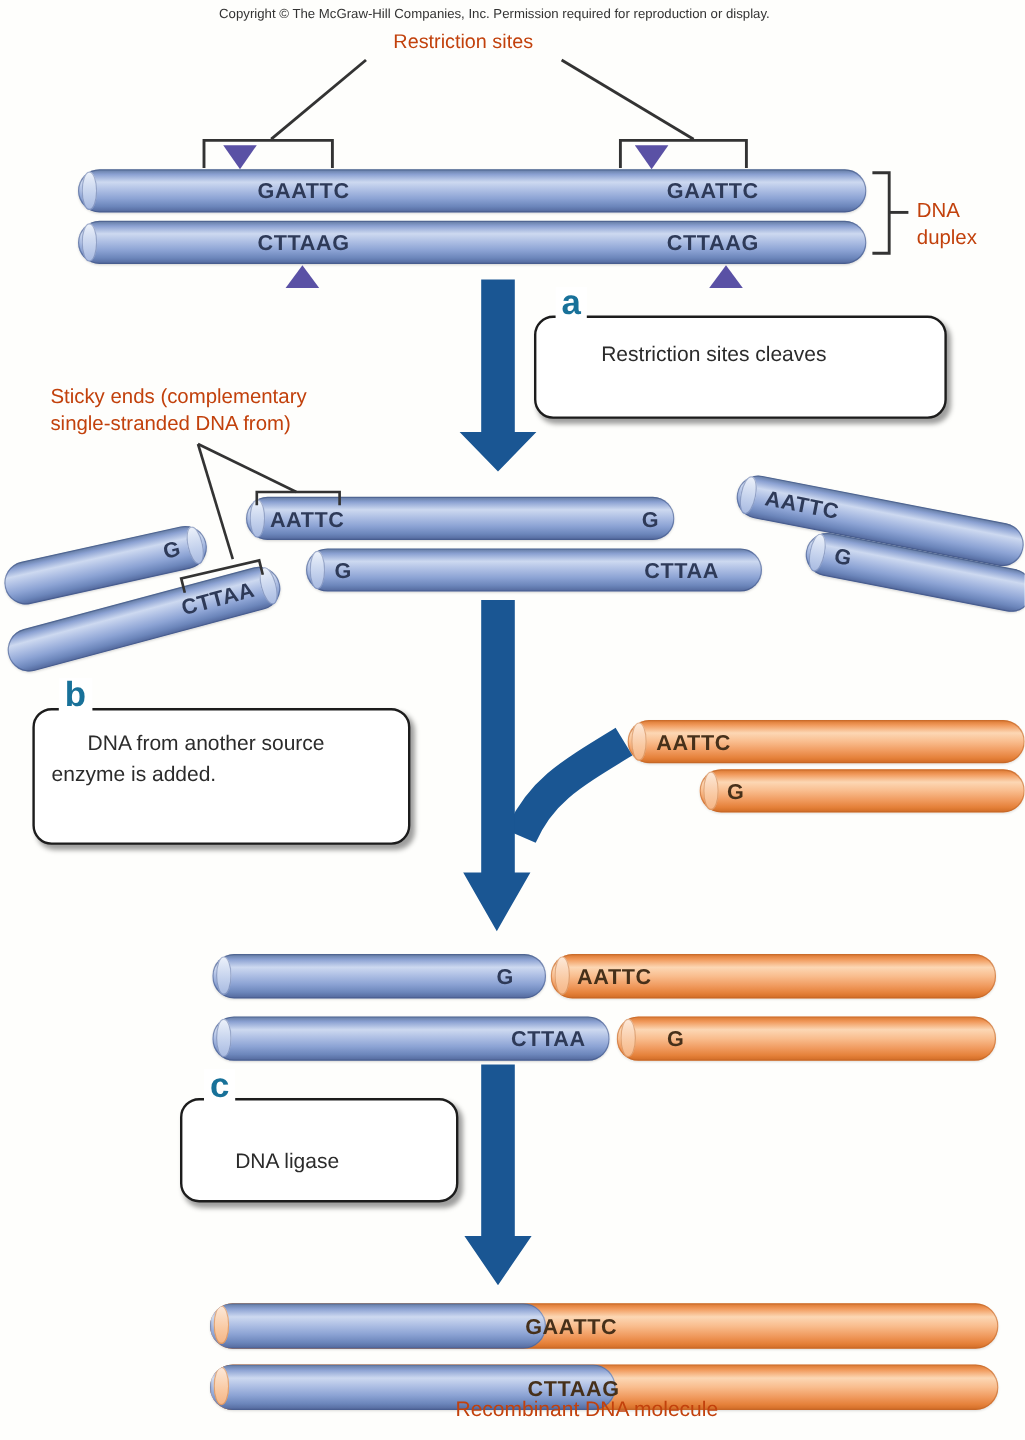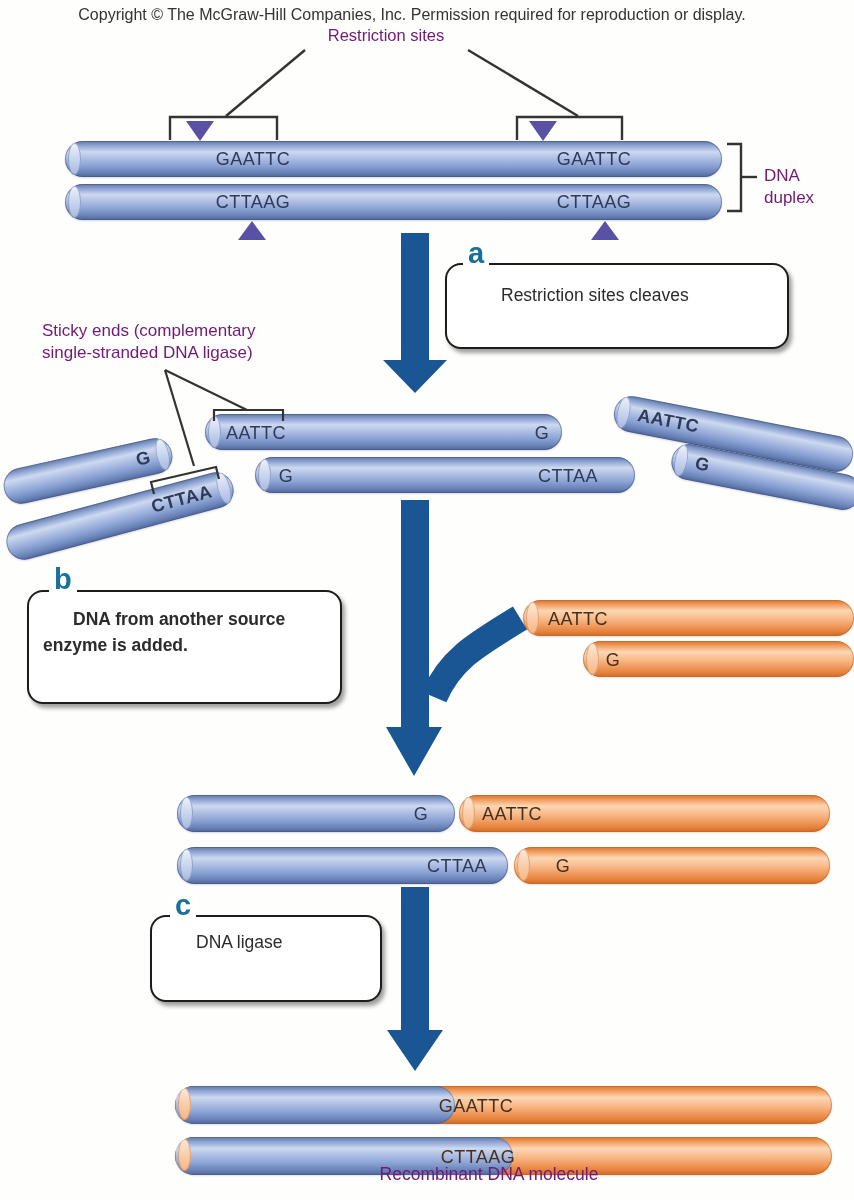--- a/index.html
+++ b/index.html
@@ -32,31 +32,31 @@
   
   .rod.twotone{overflow:hidden;}
   .bluehalf{
     position:absolute;left:0;top:0;bottom:0;border-radius:0 19px 19px 0;
     background:linear-gradient(180deg,#60789f 0%,#8ba1d2 12%,#cdd9f0 30%,#aebfe4 48%,#8ca3d4 68%,#6c86bb 86%,#51669a 100%);
     box-shadow:inset 0 0 0 1px rgba(64,84,132,.45);
   }
   
   .seq{
     position:absolute;transform:translateX(-50%);
-    font-weight:400;font-size:18px;letter-spacing:.5px;white-space:nowrap;
+    font-weight:700;font-size:18px;letter-spacing:.5px;white-space:nowrap;
     color:#2e3a58;z-index:6;
   }
   .seq.on-orange{color:#46301a;}
   .seq-in{
     position:absolute;top:50%;transform:translateY(-50%);
     font-weight:700;font-size:18px;letter-spacing:.5px;color:#2e3a58;white-space:nowrap;
   }
   
-  .lbl{position:absolute;color:#701a75;z-index:6;}
-  .copyright{font-size:16px;color:#333;white-space:nowrap;transform:translateX(-50%);}
+  .lbl{position:absolute;color:#c2410c;z-index:6;}
+  .copyright{font-size:11px;color:#333;white-space:nowrap;transform:translateX(-50%);}
   .title-sm{font-size:16.5px;transform:translateX(-50%);}
   .two-line{font-size:17px;line-height:22px;}
   .caption{font-size:17.5px;transform:translateX(-50%);}
   
   .callout{
     position:absolute;background:#fff;border:2.5px solid #1c1c1c;border-radius:16px;
     box-shadow:3px 4px 4px rgba(0,0,0,.38);z-index:7;
   }
   .callout .letter{
     position:absolute;background:#fff;padding:0 5px;line-height:1;
@@ -86,21 +86,21 @@
   <span class="seq" style="left:253px;top:192px;">CTTAAG</span>
   <span class="seq" style="left:594px;top:192px;">CTTAAG</span>
 
   <div class="lbl two-line abs" style="left:764px;top:165px;">
     <div>DNA</div>
     <div>duplex</div>
   </div>
 
   <div class="lbl two-line abs" style="left:42px;top:320px;">
     <div>Sticky ends (complementary</div>
-    <div>single-stranded DNA ligase)</div>
+    <div>single-stranded DNA from)</div>
   </div>
 
   <div class="rod" style="left:205px;top:414px;width:357px;">
     <div class="cap"></div>
   </div>
   <div class="rod" style="left:255px;top:457px;width:380px;">
     <div class="cap"></div>
   </div>
   <span class="seq" style="left:256px;top:423px;">AATTC</span>
   <span class="seq" style="left:542px;top:423px;">G</span>
@@ -165,30 +165,30 @@
 
   <div class="callout" style="left:445px;top:263px;width:340px;height:82px;">
     <span class="letter" style="left:16px;top:-26px;">a</span>
     <div class="ctext" style="padding:17px 10px 0 20px;">
       <div class="cline" style="text-indent:34px;">Restriction sites cleaves</div>
     </div>
   </div>
 
   <div class="callout" style="left:27px;top:590px;width:311px;height:110px;">
     <span class="letter" style="left:20px;top:-27px;">b</span>
-    <div class="ctext" style="padding:14px 8px 0 14px;font-weight:bold;">
+    <div class="ctext" style="padding:14px 8px 0 14px;">
       <div class="cline" style="text-indent:30px;">DNA from another source</div>
       <div class="cline">enzyme is added.</div>
     </div>
   </div>
 
   <div class="callout" style="left:150px;top:915px;width:228px;height:83px;">
     <span class="letter" style="left:18px;top:-26px;">c</span>
     <div class="ctext" style="padding:13px 6px 0 14px;line-height:25px;">
-      <div class="cline" style="text-indent:30px;">DNA ligase</div>
+      <div class="cline" style="text-indent:30px;margin-top:25px;">DNA ligase</div>
     </div>
   </div>
 
   <svg class="overlay" width="854" height="1200" viewBox="0 0 854 1200">
 
     <path d="M305,50 L226,116" stroke="#333" stroke-width="2.4" fill="none"></path>
     <path d="M468,50 L578,116" stroke="#333" stroke-width="2.4" fill="none"></path>
 
     <path d="M170,140 L170,117 L277,117 L277,140" stroke="#333" stroke-width="2.4" fill="none"></path>
     <path d="M517,140 L517,117 L622,117 L622,140" stroke="#333" stroke-width="2.4" fill="none"></path>

